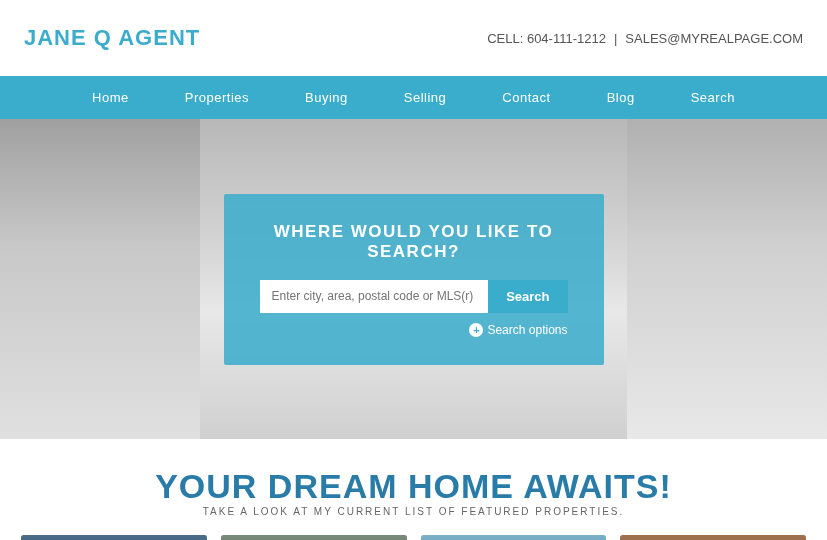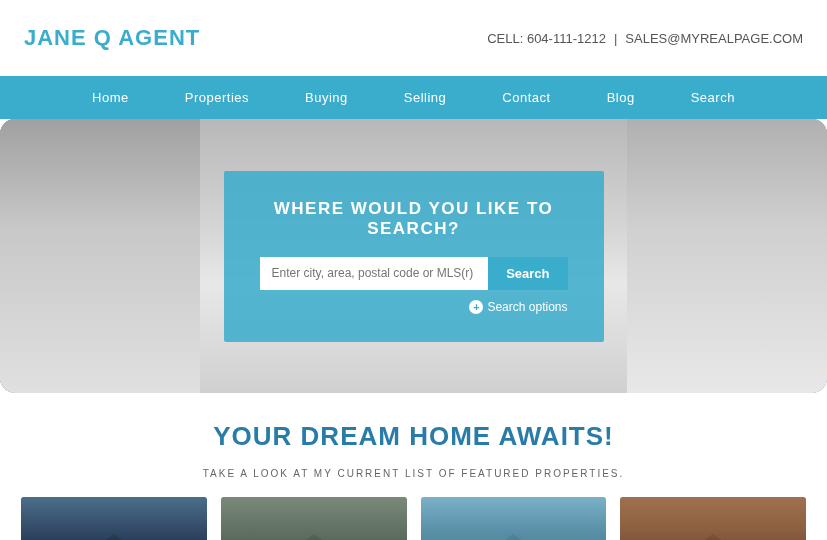--- a/index.html
+++ b/index.html
@@ -39,24 +39,23 @@
       font-size: 13px;
       padding: 14px 24px;
       display: block;
       letter-spacing: 0.5px;
     }
 
     
     .hero {
       position: relative;
       width: 100%;
-      height: 274px;
+      height: 320px;
       overflow: hidden;
       background: #0369a1;
-      border-radius: 15px;
     }
     
     .hero-room {
       position: absolute;
       top: 0; left: 0; right: 0; bottom: 0;
       background:
         linear-gradient(180deg, #b8b8b8 0%, #d5d5d5 40%, #e8e8e8 60%, #d0d0d0 100%);
     }
     
     .hero-room::before {
@@ -140,26 +139,26 @@
       font-size: 11px;
       font-weight: bold;
     }
 
     
     .dream-section {
       text-align: center;
       padding: 28px 20px 18px;
     }
     .dream-title {
-      font-size: 26px;
+      font-size: 34px;
       font-weight: 900;
       color: #2a7ca8;
       text-transform: uppercase;
       letter-spacing: 1px;
-      margin-bottom: 16px;
+      margin-bottom: 0;
     }
     .dream-subtitle {
       font-size: 10px;
       color: #666;
       letter-spacing: 2px;
       text-transform: uppercase;
     }
 
     
     .properties-row {

